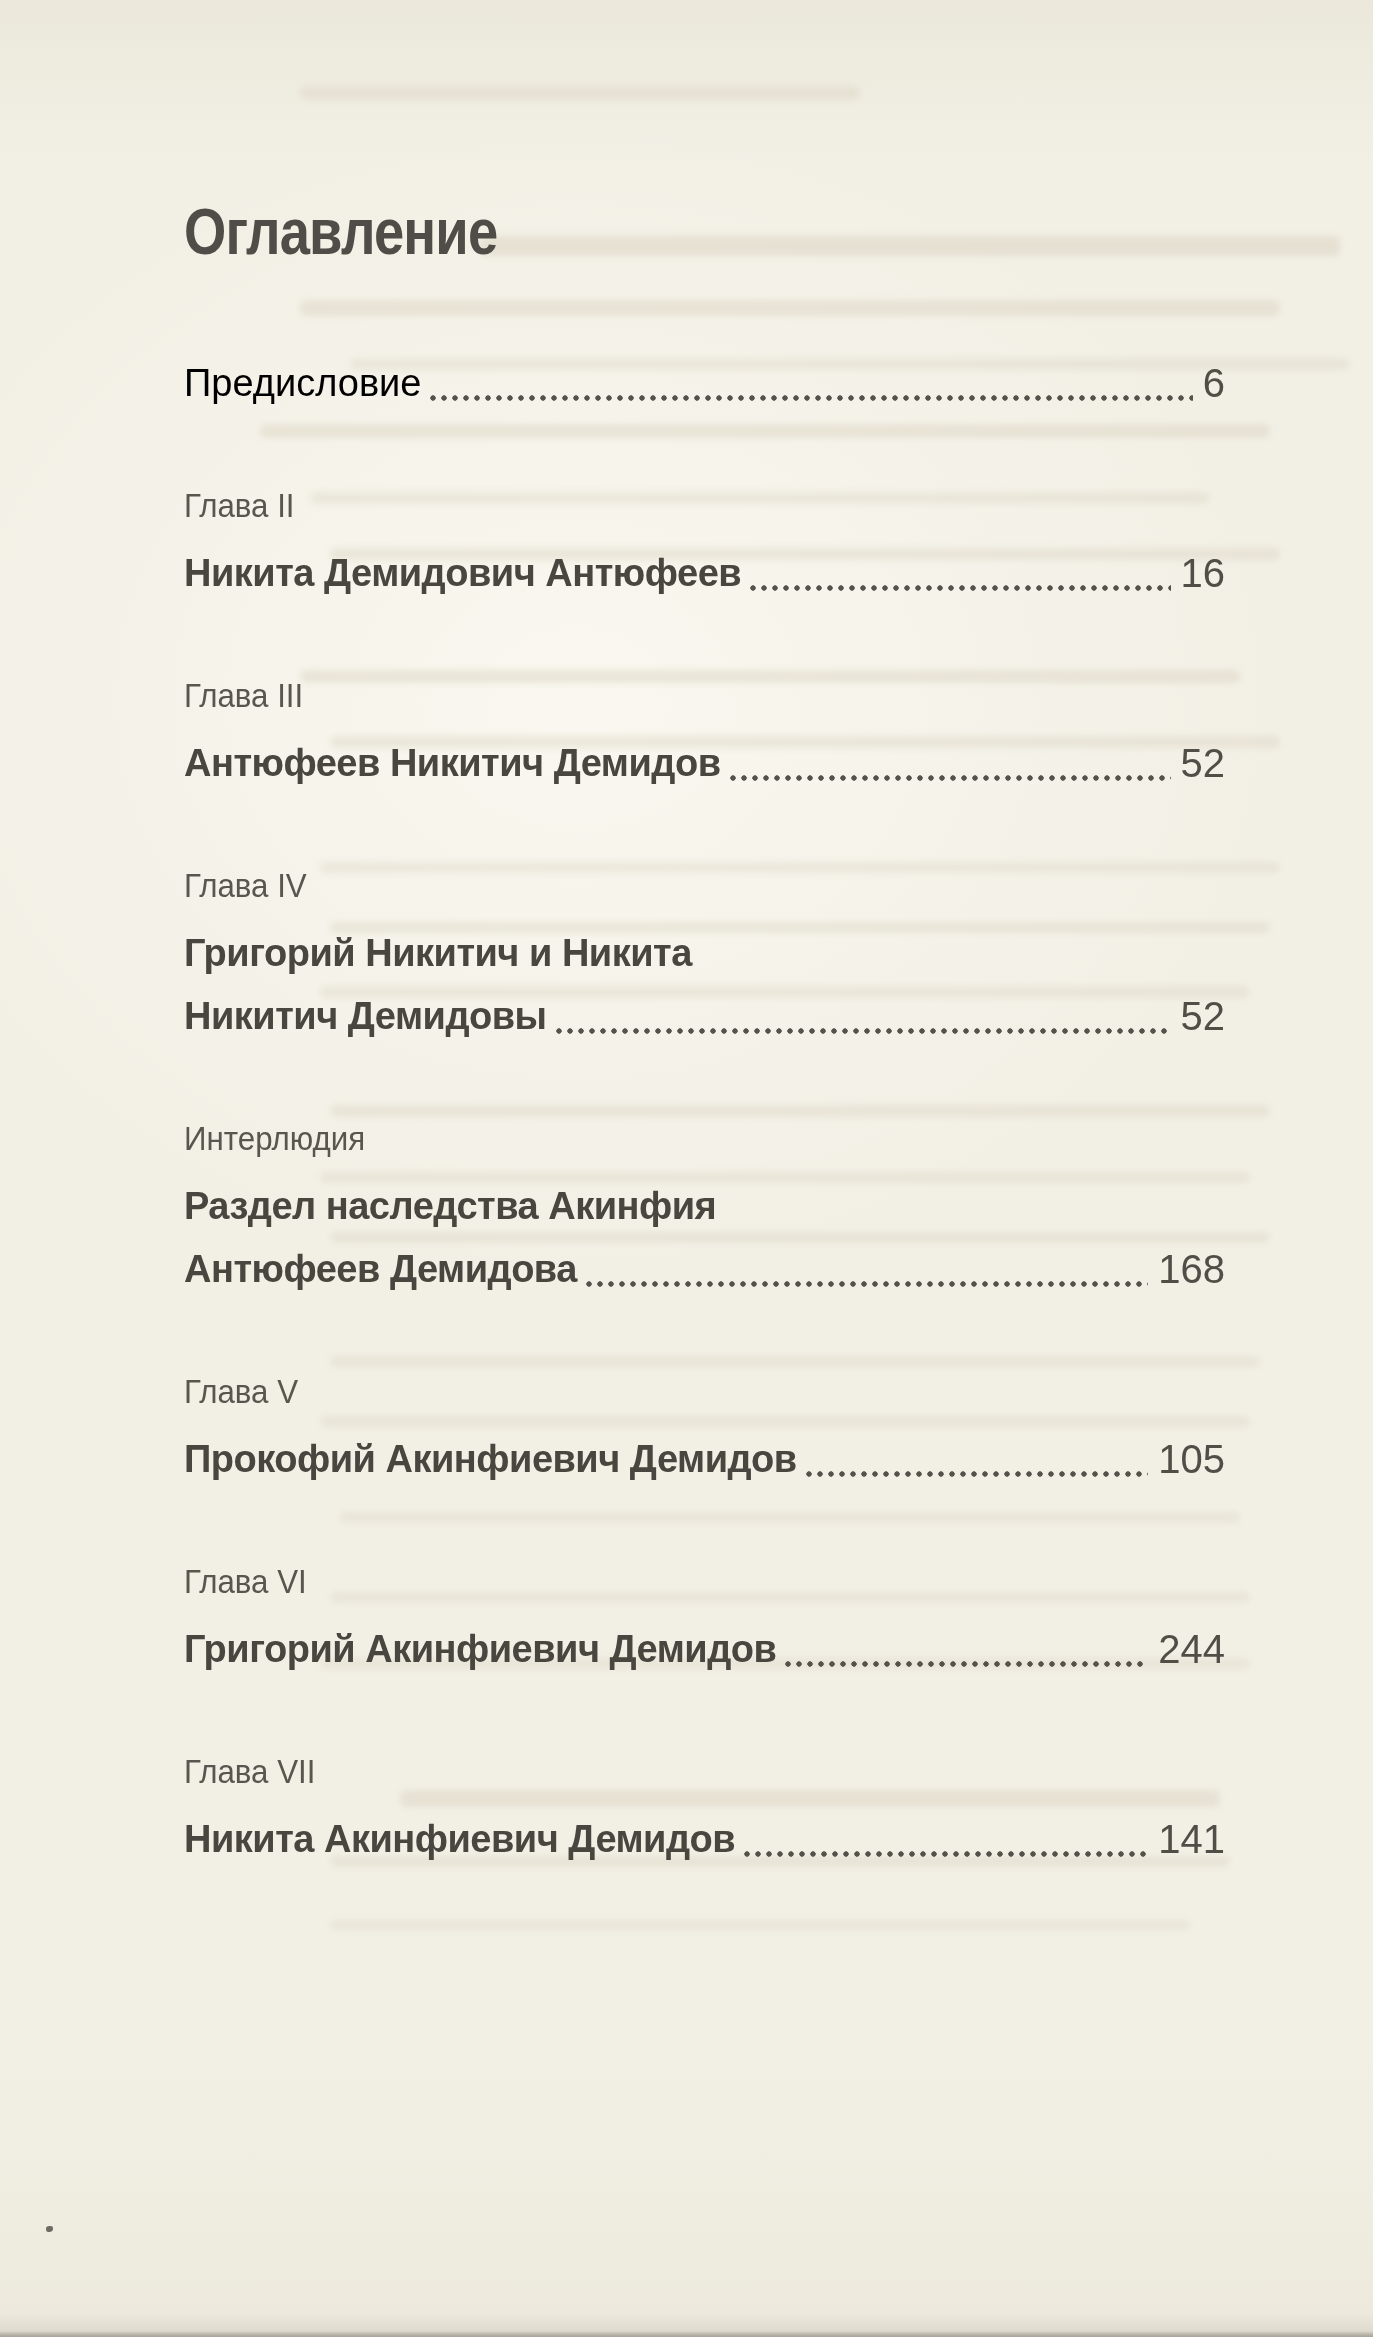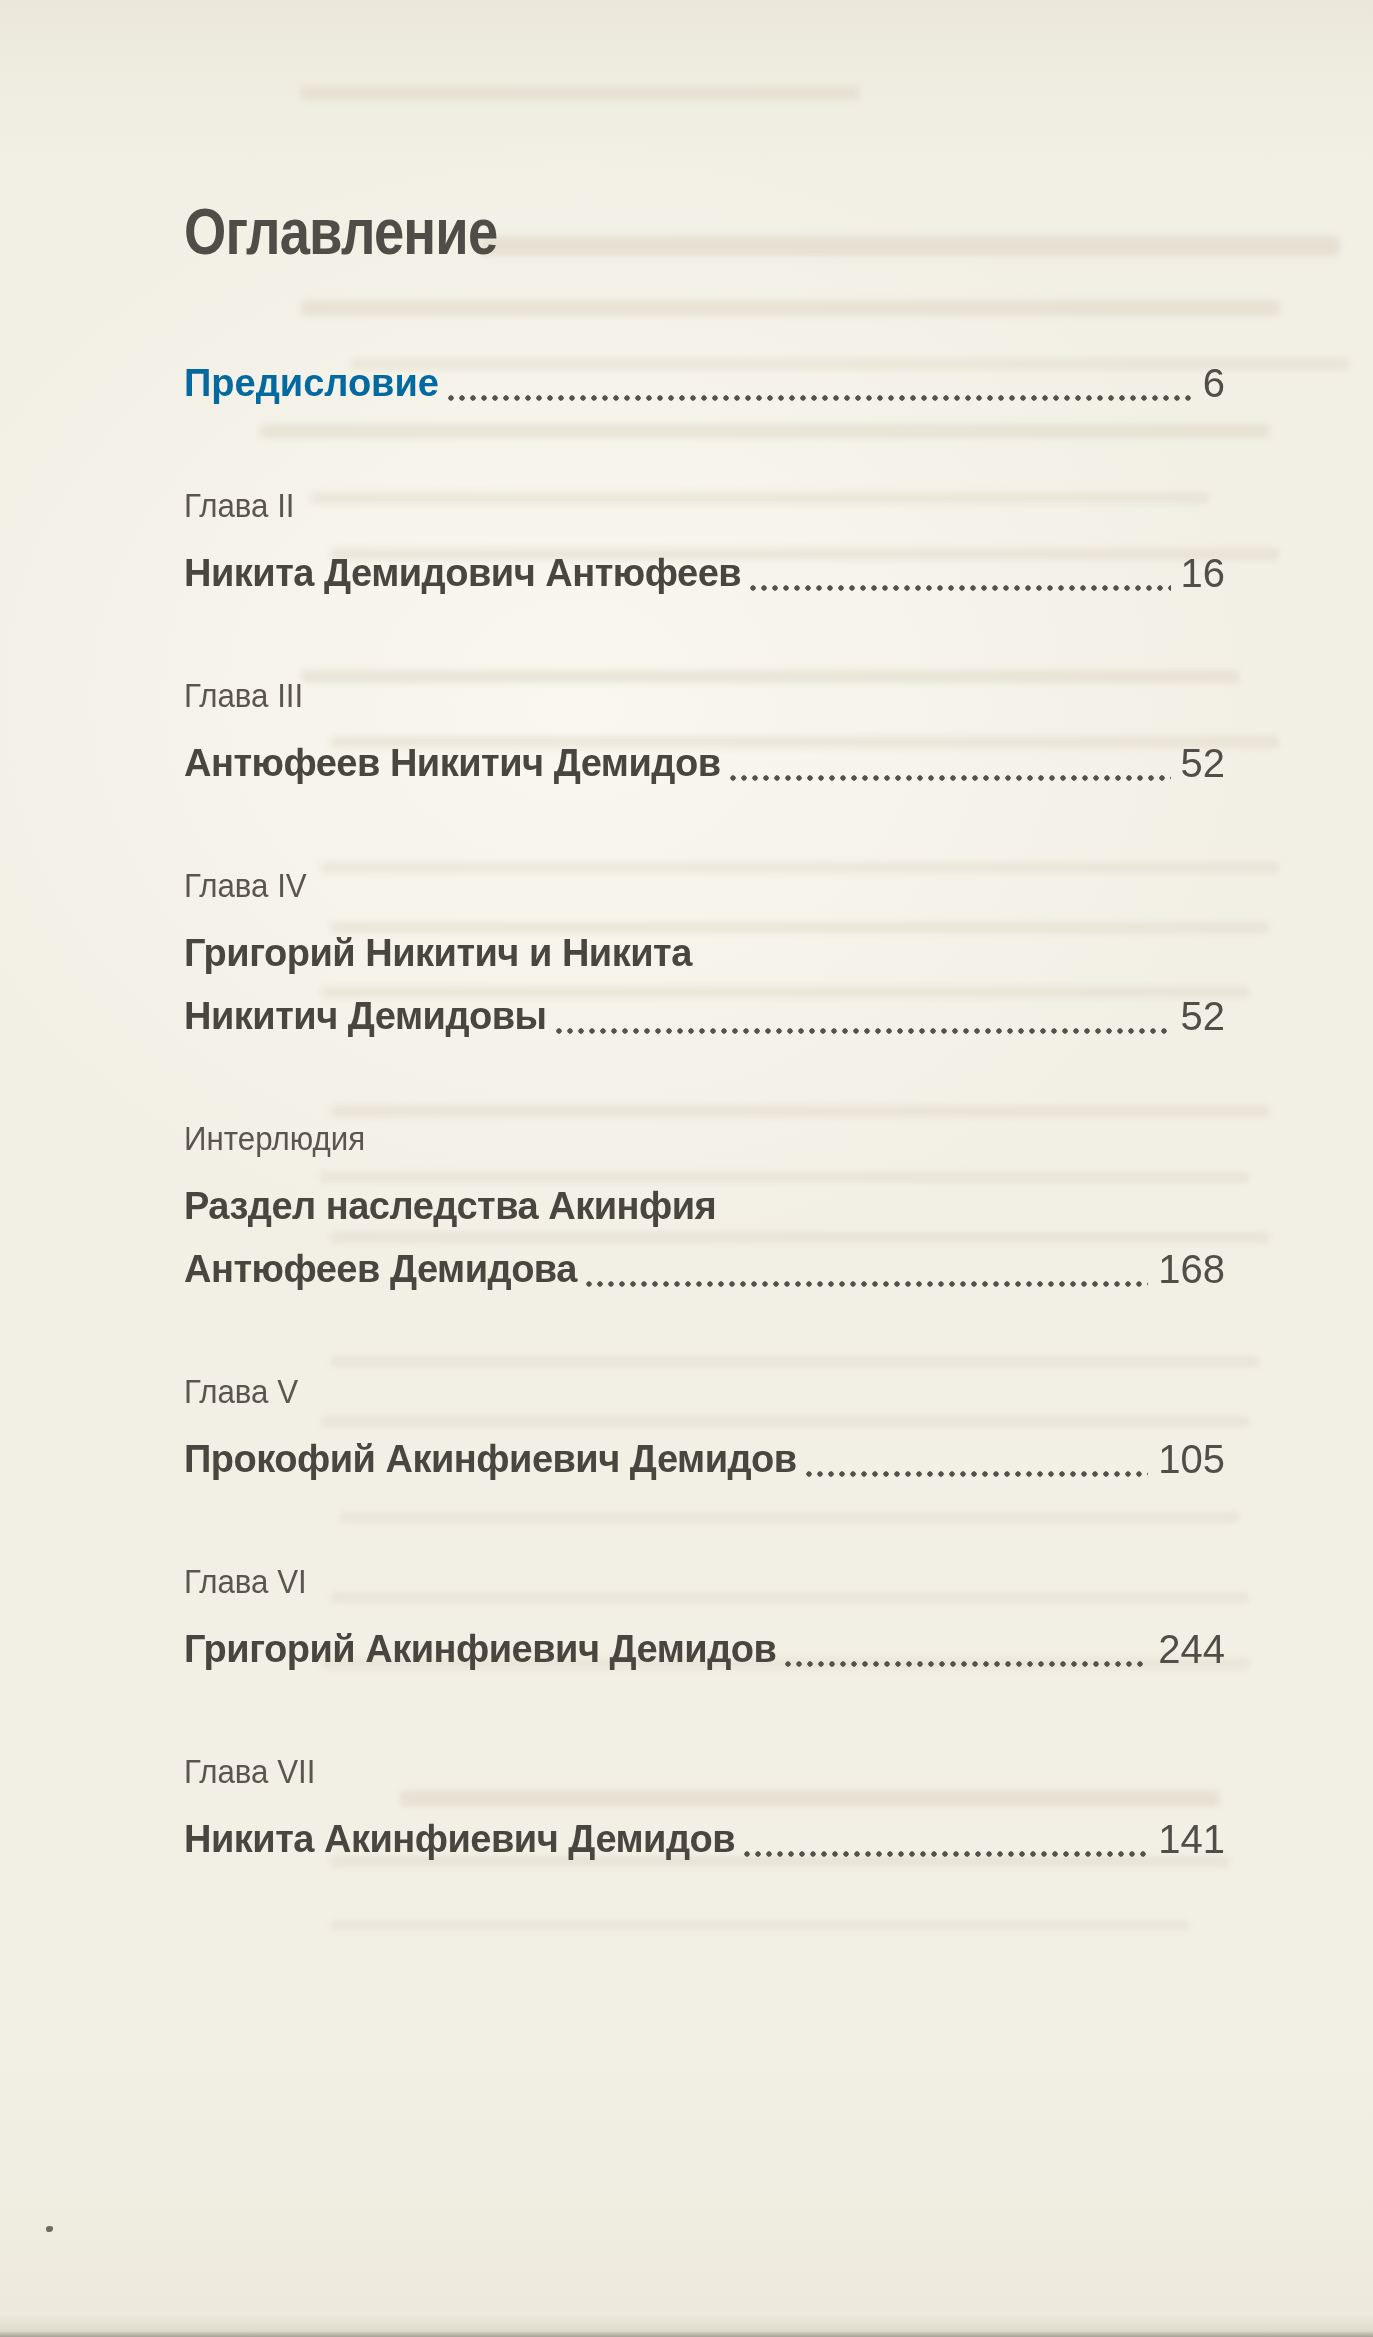--- a/index.html
+++ b/index.html
@@ -51,21 +51,21 @@
 
   .entry-line { display: flex; align-items: flex-end; }
   .line-text {
     font-size: 38px;
     line-height: 63px;
     font-weight: 700;
     letter-spacing: -0.5px;
     color: #49453f;
     white-space: nowrap;
   }
-  .entry.regular .line-text { font-weight: 700; color: #0369a1; letter-spacing: 0; }
+  .entry.regular .line-text { font-weight: 400; color: #000000; letter-spacing: 0; }
 
   .leader {
     flex: 1 1 auto;
     height: 8px;
     margin: 0 10px 13px 9px;
     background-image: radial-gradient(circle at 3px 4px, #55514b 2.4px, rgba(85,81,75,0) 3px);
     background-size: 11px 8px;
     background-repeat: repeat-x;
     background-position: left center;
   }

